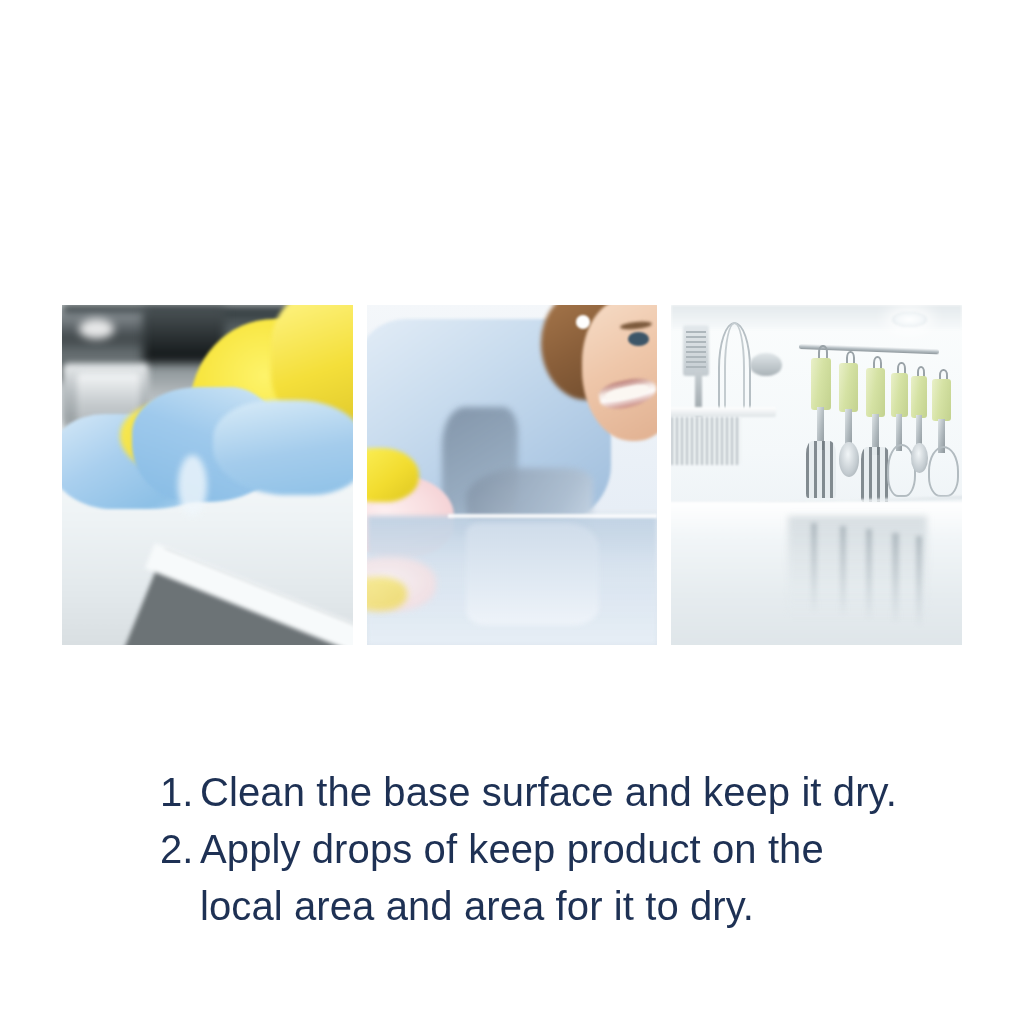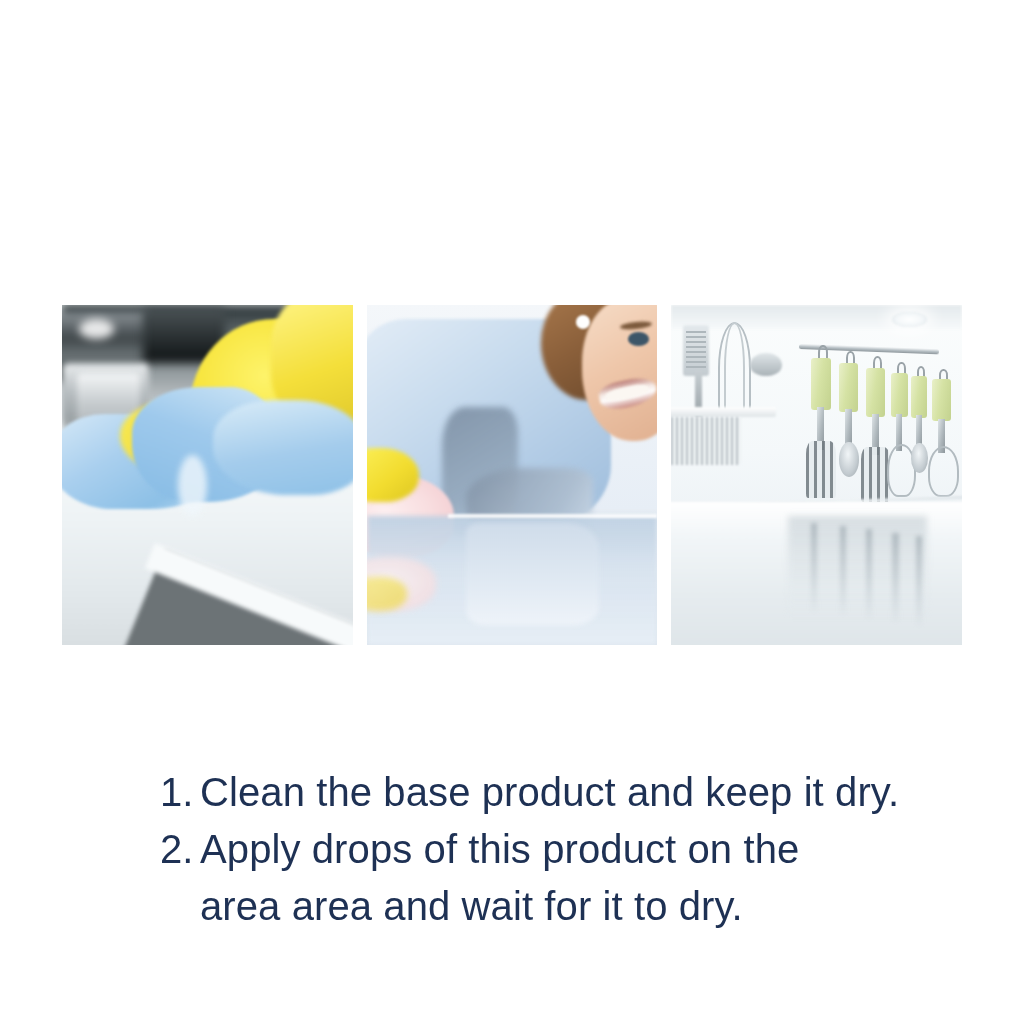--- a/index.html
+++ b/index.html
@@ -560,26 +560,26 @@
       <div class="p3-refl-u" style="left:67%; top:66%;"></div>
       <div class="p3-refl-u" style="left:76%; top:67%;"></div>
       <div class="p3-refl-u" style="left:84%; top:68%;"></div>
     </div>
   </div>
 
   <div class="steps">
 
     <div class="step">
       <span class="step-num">1.</span>
-      <span class="step-text">Clean the base product and keep it dry.</span>
+      <span class="step-text">Clean the base surface and keep it dry.</span>
     </div>
 
     <div class="step">
       <span class="step-num">2.</span>
       <span class="step-text">
-        <span>Apply drops of this product on the</span><br>
-        <span>area area and wait for it to dry.</span>
+        <span>Apply drops of keep product on the</span><br>
+        <span>local area and area for it to dry.</span>
       </span>
     </div>
 
   </div>
 
 </div>
 
 </body></html>

